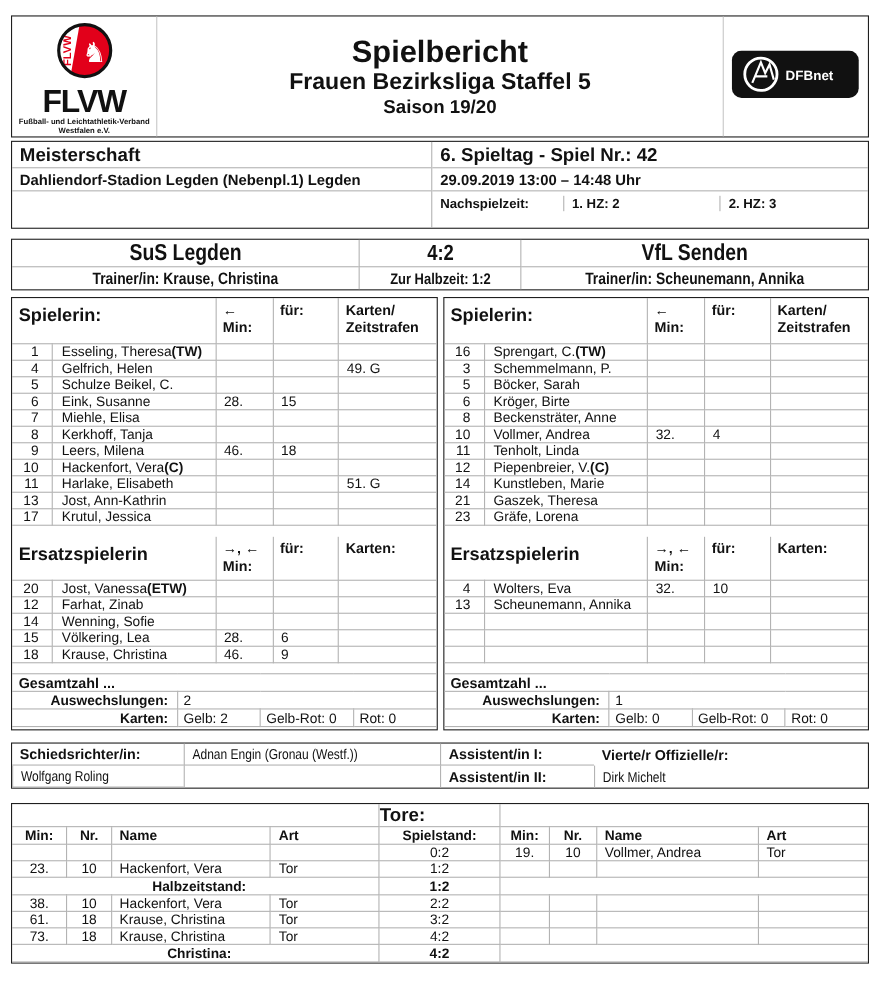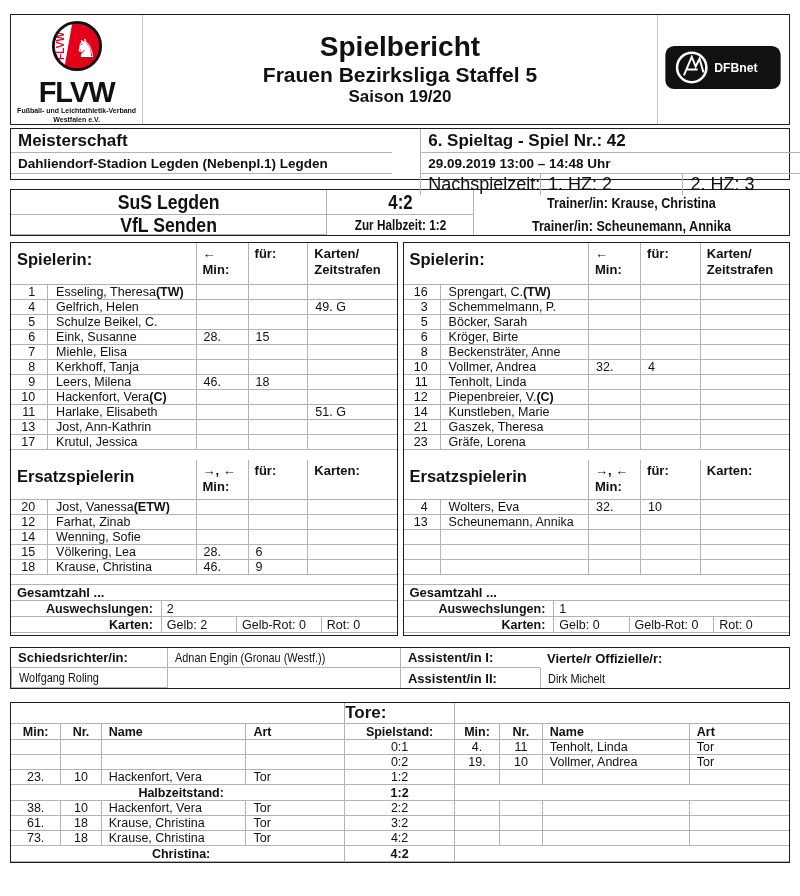--- a/index.html
+++ b/index.html
@@ -19,29 +19,29 @@
   .hdr-cell { display:flex; flex-direction:column; align-items:center; justify-content:center; }
   .hdr-left { border-right:1px solid #c7c7c7; padding-top:4px; }
   .hdr-right { border-left:1px solid #c7c7c7; }
   .flvw-word { font-size:29px; font-weight:bold; letter-spacing:-1px; line-height:1; margin-top:1px;}
   .flvw-sub { font-size:7px; font-weight:bold; line-height:1.15; text-align:center; }
   .title-main { font-size:28px; font-weight:bold; line-height:1.15; }
   .title-sub { font-size:21px; font-weight:bold; line-height:1.15; }
   .title-season { font-size:17px; font-weight:bold; line-height:1.2; }
 
   
-  .info-box { height:52px; display:grid; grid-template-columns: 49% 51%; gap: 28px; }
+  .info-box { height:80px; display:grid; grid-template-columns: 49% 51%; }
   .info-col { display:grid; grid-template-rows: 24px 21px 21px; }
   .i-cell { border-bottom:1px solid #b3b3b3; display:flex; align-items:center; padding-left:7px; }
   .i-cell.last { border-bottom:none; }
   .info-right { border-left:1px solid #b3b3b3; }
   .i-title { font-size:17px; font-weight:bold; }
   .i-line { font-size:13.5px; font-weight:bold; }
   .i-row3 { display:grid; grid-template-columns: 30% 36% 34%; border-bottom:none; padding:0; }
-  .i-sub { display:flex; align-items:center; padding-left:7px; font-size:18px; font-weight:normal; }
+  .i-sub { display:flex; align-items:center; padding-left:7px; font-size:12px; font-weight:bold; }
   .i-sub + .i-sub { border-left:1px solid #b3b3b3; }
 
   
   .match-box { height:47px; display:grid; grid-template-columns: 40.5% 19% 40.5%; grid-template-rows: 25px 20px; }
   .m-cell { display:flex; align-items:center; justify-content:center; }
   .m-top { border-bottom:1px solid #b3b3b3; }
   .m-mid { border-left:1px solid #b3b3b3; border-right:1px solid #b3b3b3; }
   .m-team { font-size:21px; font-weight:bold; }
   .m-score { font-size:20px; font-weight:bold; }
   .m-trainer { font-size:15px; font-weight:bold; }
@@ -156,25 +156,25 @@
 
 <div class="gap9"></div>
 
 <section class="box match-box">
   <div class="m-cell m-top m-team">
       <span class="narrow">SuS Legden</span>
     </div>
   <div class="m-cell m-top m-mid m-score">
       <span class="narrow">4:2</span>
     </div>
+  <div class="m-cell m-top m-team">
+      <span class="narrow">VfL Senden</span>
+    </div>
   <div class="m-cell m-trainer">
       <span class="narrow">Trainer/in: Krause, Christina</span>
-    </div>
-  <div class="m-cell m-top m-team">
-      <span class="narrow">VfL Senden</span>
     </div>
   <div class="m-cell m-mid m-half">
       <span class="narrow">Zur Halbzeit: 1:2</span>
     </div>
   <div class="m-cell m-trainer">
       <span class="narrow">Trainer/in: Scheunemann, Annika</span>
     </div>
 </section>
 
 <div class="gap6"></div>
@@ -584,31 +584,20 @@
         <th class="t-min">Min:</th>
         <th class="t-nr">Nr.</th>
         <th>Name</th>
         <th>Art</th>
         <th class="t-score">Spielstand:</th>
         <th class="t-min">Min:</th>
         <th class="t-nr">Nr.</th>
         <th>Name</th>
         <th>Art</th>
       </tr>
-    <tr>
-          <td class="t-min"></td>
-          <td class="t-nr"></td>
-          <td class="t-name"></td>
-          <td class="t-art"></td>
-          <td class="t-score">0:1</td>
-          <td class="t-min">4.</td>
-          <td class="t-nr">11</td>
-          <td class="t-name">Tenholt, Linda</td>
-          <td class="t-art">Tor</td>
-        </tr>
         <tr>
           <td class="t-min"></td>
           <td class="t-nr"></td>
           <td class="t-name"></td>
           <td class="t-art"></td>
           <td class="t-score">0:2</td>
           <td class="t-min">19.</td>
           <td class="t-nr">10</td>
           <td class="t-name">Vollmer, Andrea</td>
           <td class="t-art">Tor</td>

